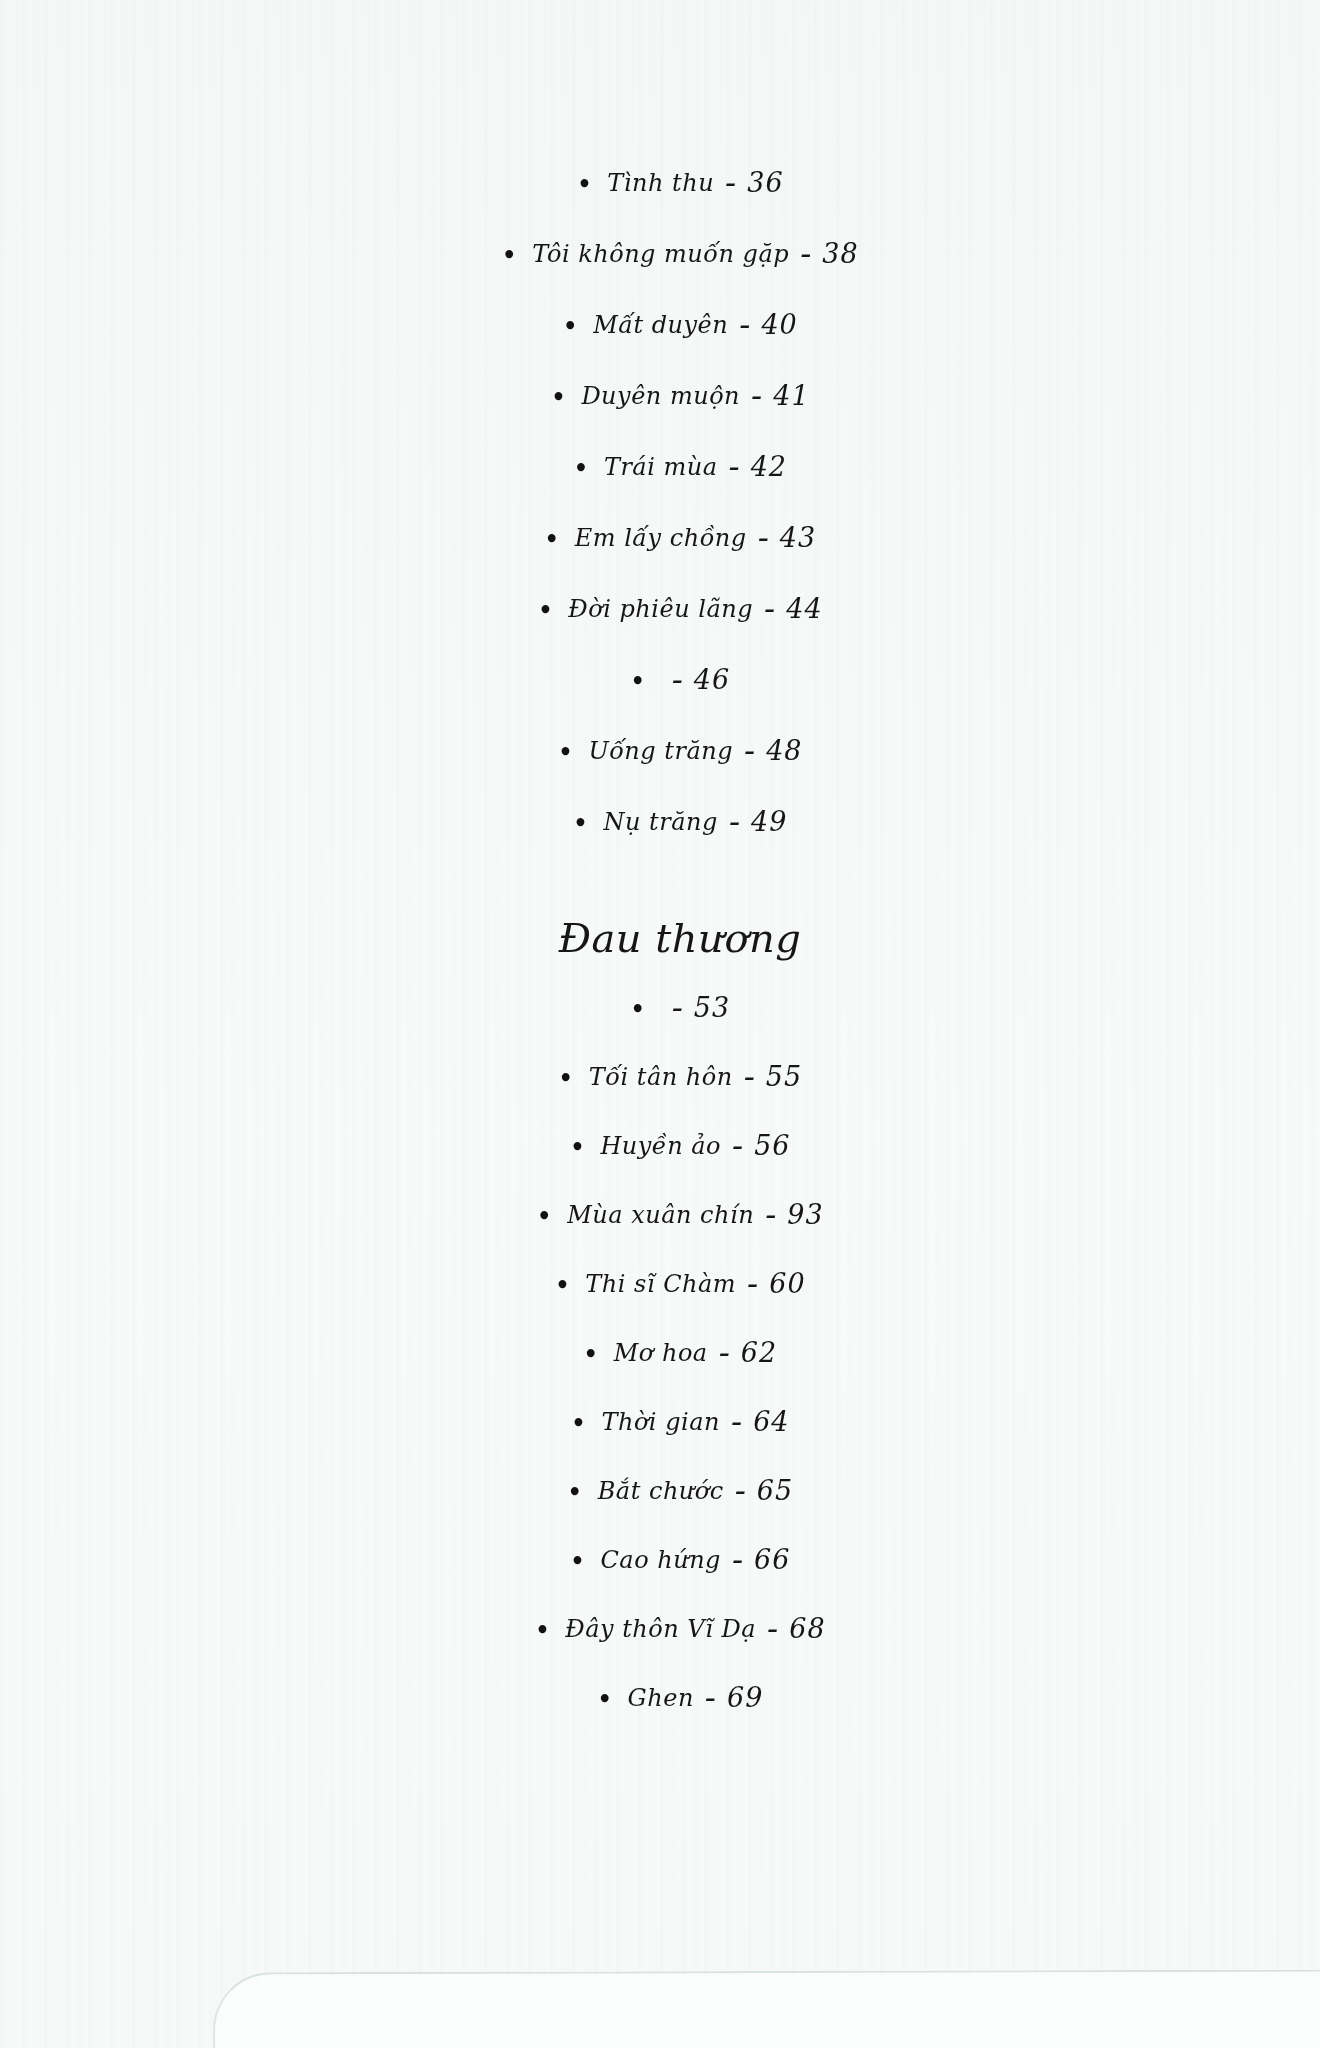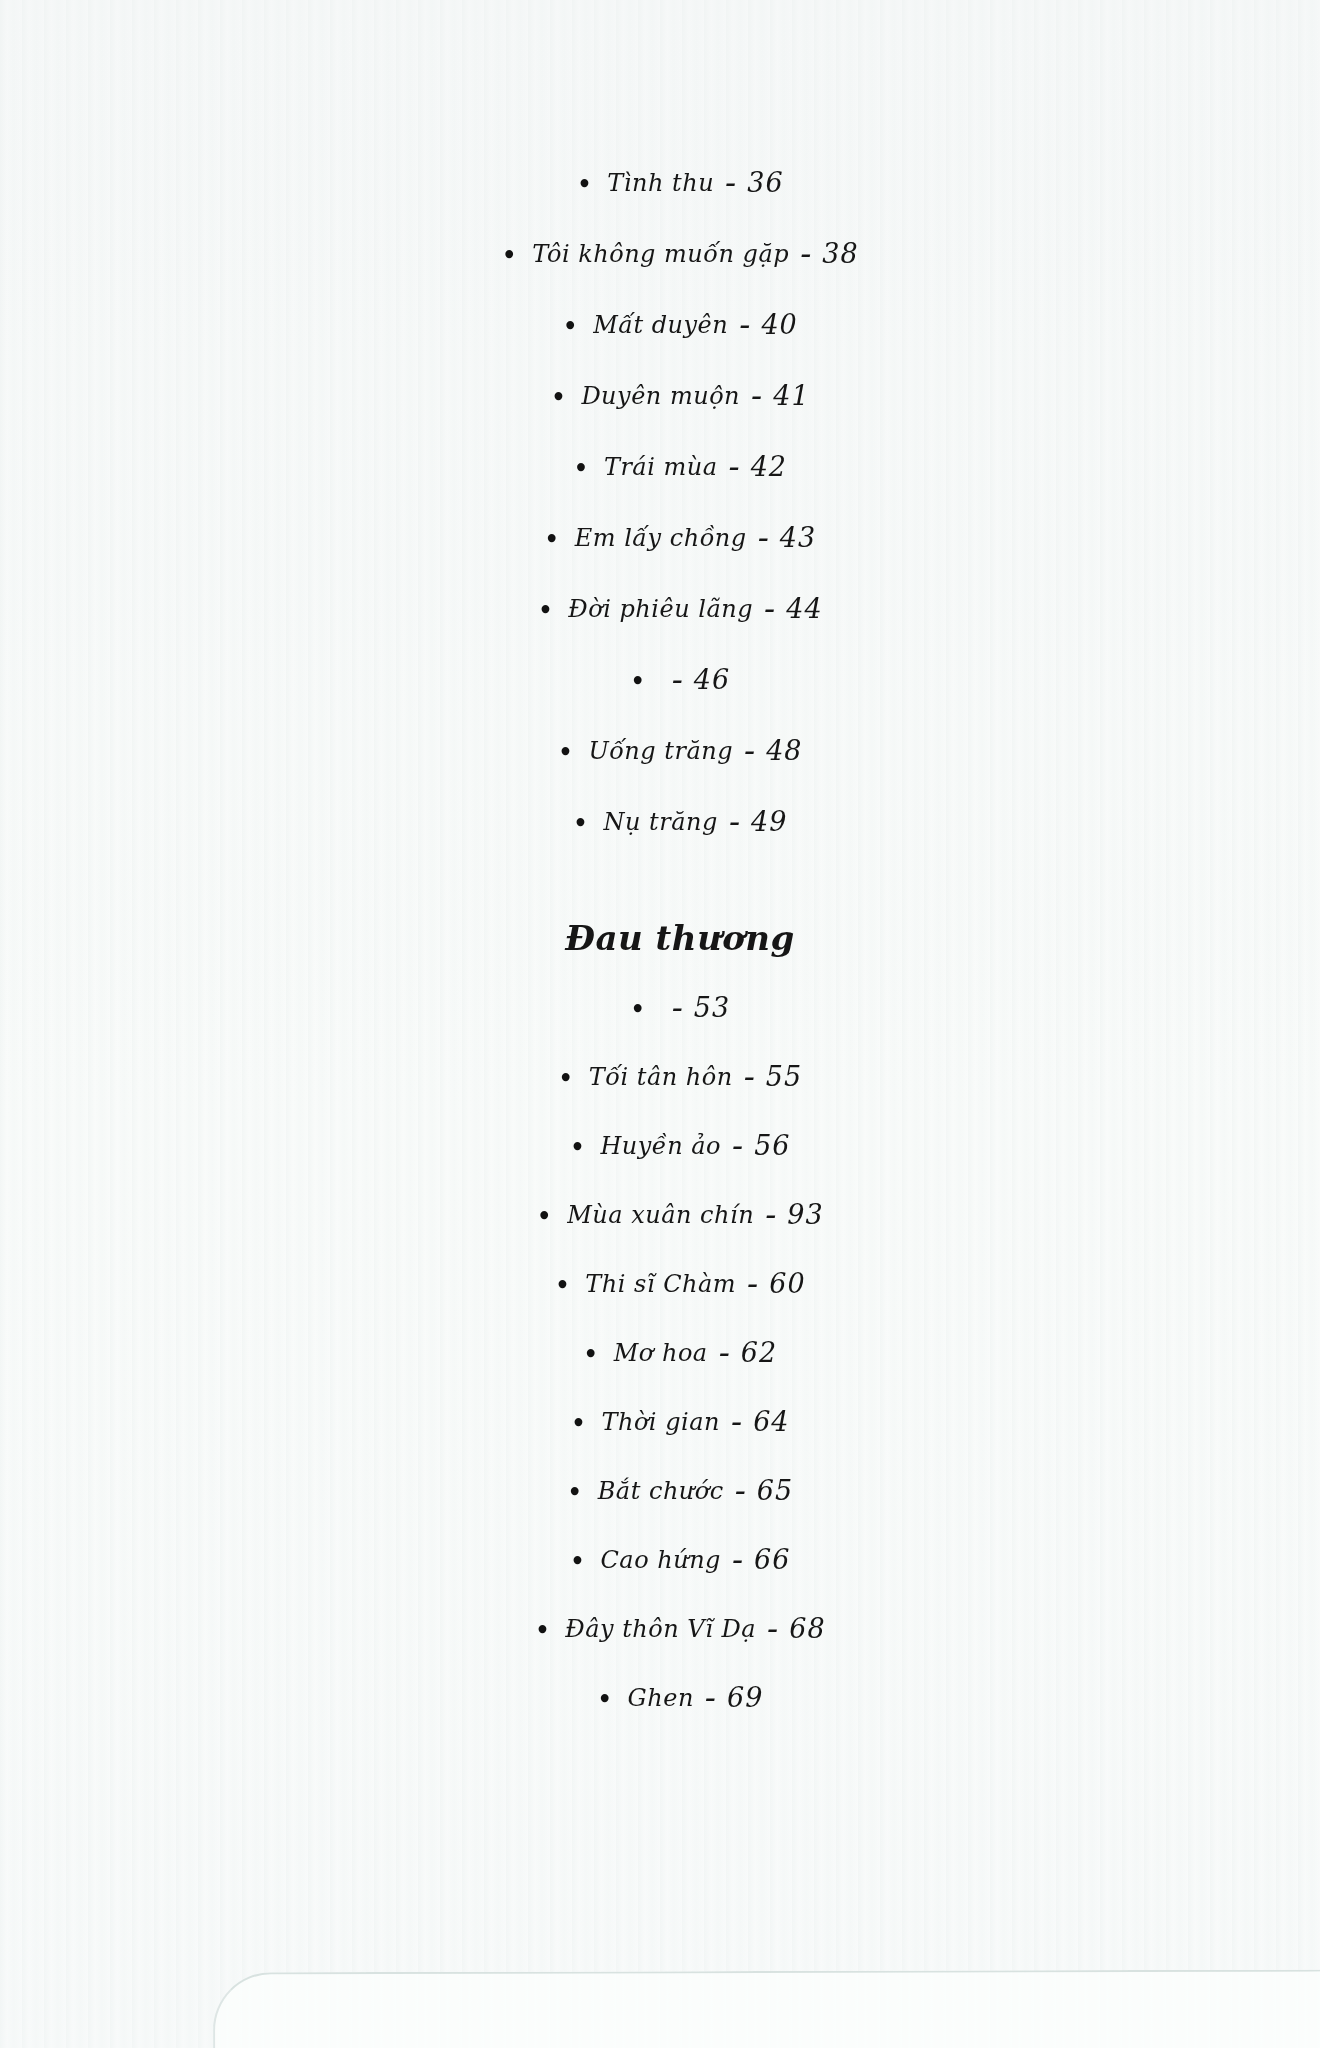--- a/index.html
+++ b/index.html
@@ -61,22 +61,22 @@
 
   .section-gap { height: 46px; }
 
   .heading-row {
     height: 70px;
     display: flex;
     align-items: center;
     justify-content: center;
   }
   .heading {
-    font-size: 34px;
-    font-weight: 700;
+    font-size: 40px;
+    font-weight: 400;
     letter-spacing: 0.5px;
   }
 
   .page-edge {
     position: absolute;
     top: 1971px;
     left: 213px;
     right: -3px;
     bottom: -3px;
     border-top: 2px solid rgba(188, 204, 201, 0.55);

